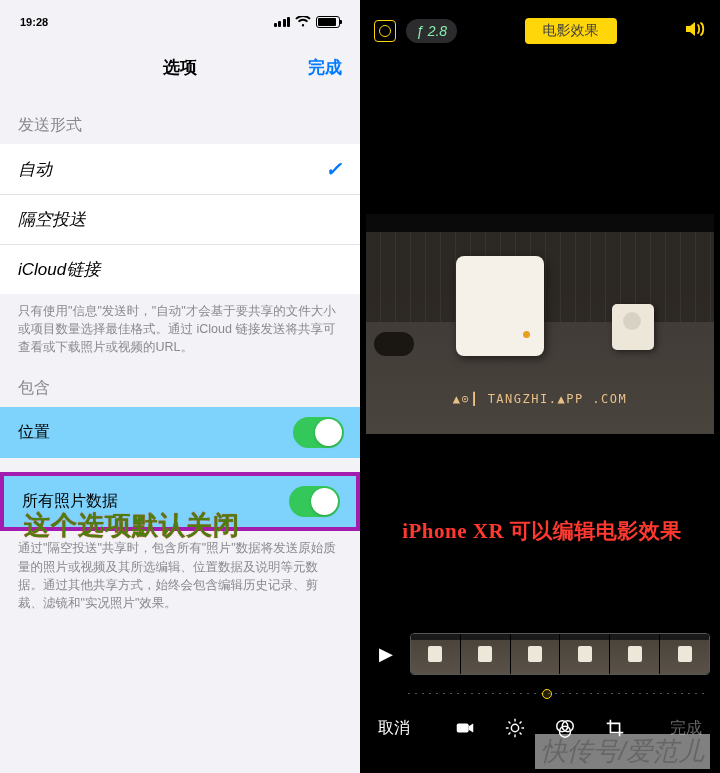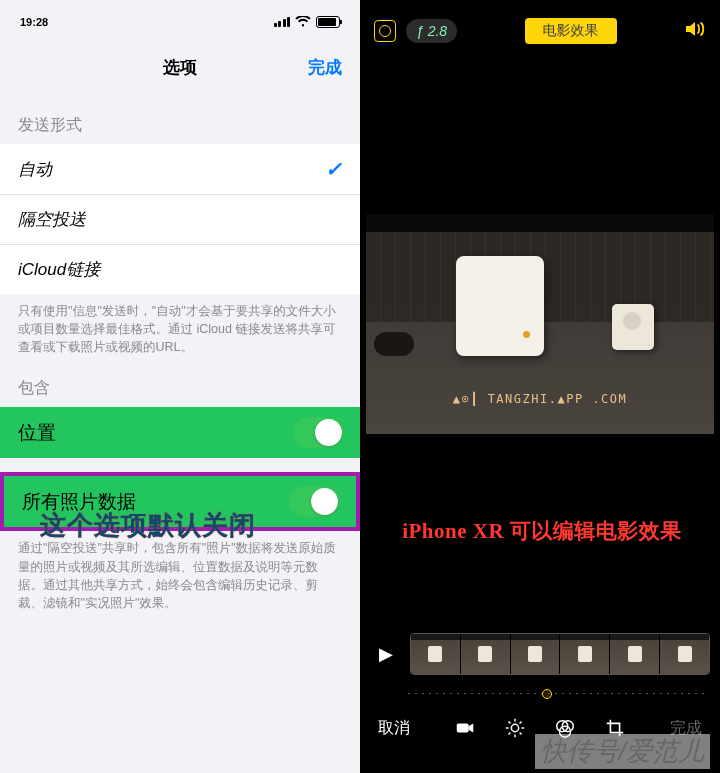--- a/index.html
+++ b/index.html
@@ -22,26 +22,26 @@
 .modal-title { font-size: 17px; font-weight: 600; }
 .modal-done { position: absolute; right: 18px; color: #007aff; font-size: 17px; font-weight: 600; }
 
 .section-label { font-size: 16px; color: #8a8a8e; padding: 22px 18px 8px; }
 .list { background: #fff; font-style: italic; }
 .list-item { display: flex; justify-content: space-between; align-items: center; padding: 13px 18px; border-bottom: 0.5px solid #e2e2e4; font-size: 17px; }
 .list-item:last-child { border-bottom: none; }
 .check { color: #007aff; font-size: 20px; font-weight: 600; }
 .footer-text { font-size: 12.5px; color: #8a8a8e; padding: 8px 18px 0; line-height: 1.45; }
 
-.toggle-row { background: #22c55e; display: flex; justify-content: space-between; align-items: center; padding: 10px 16px 10px 18px; font-size: 19px; font-family: Liberation Serif, serif; }
+.toggle-row { background: #7dd3fc; display: flex; justify-content: space-between; align-items: center; padding: 10px 16px 10px 18px; font-size: 16px; font-family: Liberation Serif, serif; }
 .toggle { width: 51px; height: 31px; background: #34c759; border-radius: 16px; position: relative; }
 .toggle::after { content: ""; position: absolute; width: 27px; height: 27px; background: #fff; border-radius: 50%; top: 2px; right: 2px; box-shadow: 0 1px 3px rgba(0,0,0,0.2); }
 
 .highlight-box { border: 4px solid #a21caf; margin: 14px 0 0; }
-.annotation-left { position: absolute; color: #0c4a6e; font-size: 26px; font-weight: 800; left: 40px; top: 508px; z-index: 5; letter-spacing: 1px; text-shadow: 0 0 1px #ff2d2d; }
+.annotation-left { position: absolute; color: #4d7c0f; font-size: 26px; font-weight: 800; left: 24px; top: 508px; z-index: 5; letter-spacing: 1px; text-shadow: 0 0 1px #ff2d2d; }
 
 
 .right { background: #000; color: #fff; }
 .top-controls { display: flex; justify-content: space-between; align-items: center; padding: 18px 14px 12px; }
 .tc-left { display: flex; gap: 10px; align-items: center; }
 .live-icon { width: 22px; height: 22px; border: 1.5px solid #ffd60a; border-radius: 4px; display: flex; align-items: center; justify-content: center; }
 .live-icon::after { content: ""; width: 10px; height: 10px; border: 1.5px solid #ffd60a; border-radius: 50%; }
 .f-badge { background: #2c2c2e; color: #86efac; border-radius: 13px; padding: 4px 10px; font-size: 14px; font-style: italic; }
 .cinema-badge { background: #ffd60a; color: #404040; border-radius: 4px; padding: 4px 18px; font-size: 14px; font-weight: 500; }
 .speaker { color: #ffd60a; }

